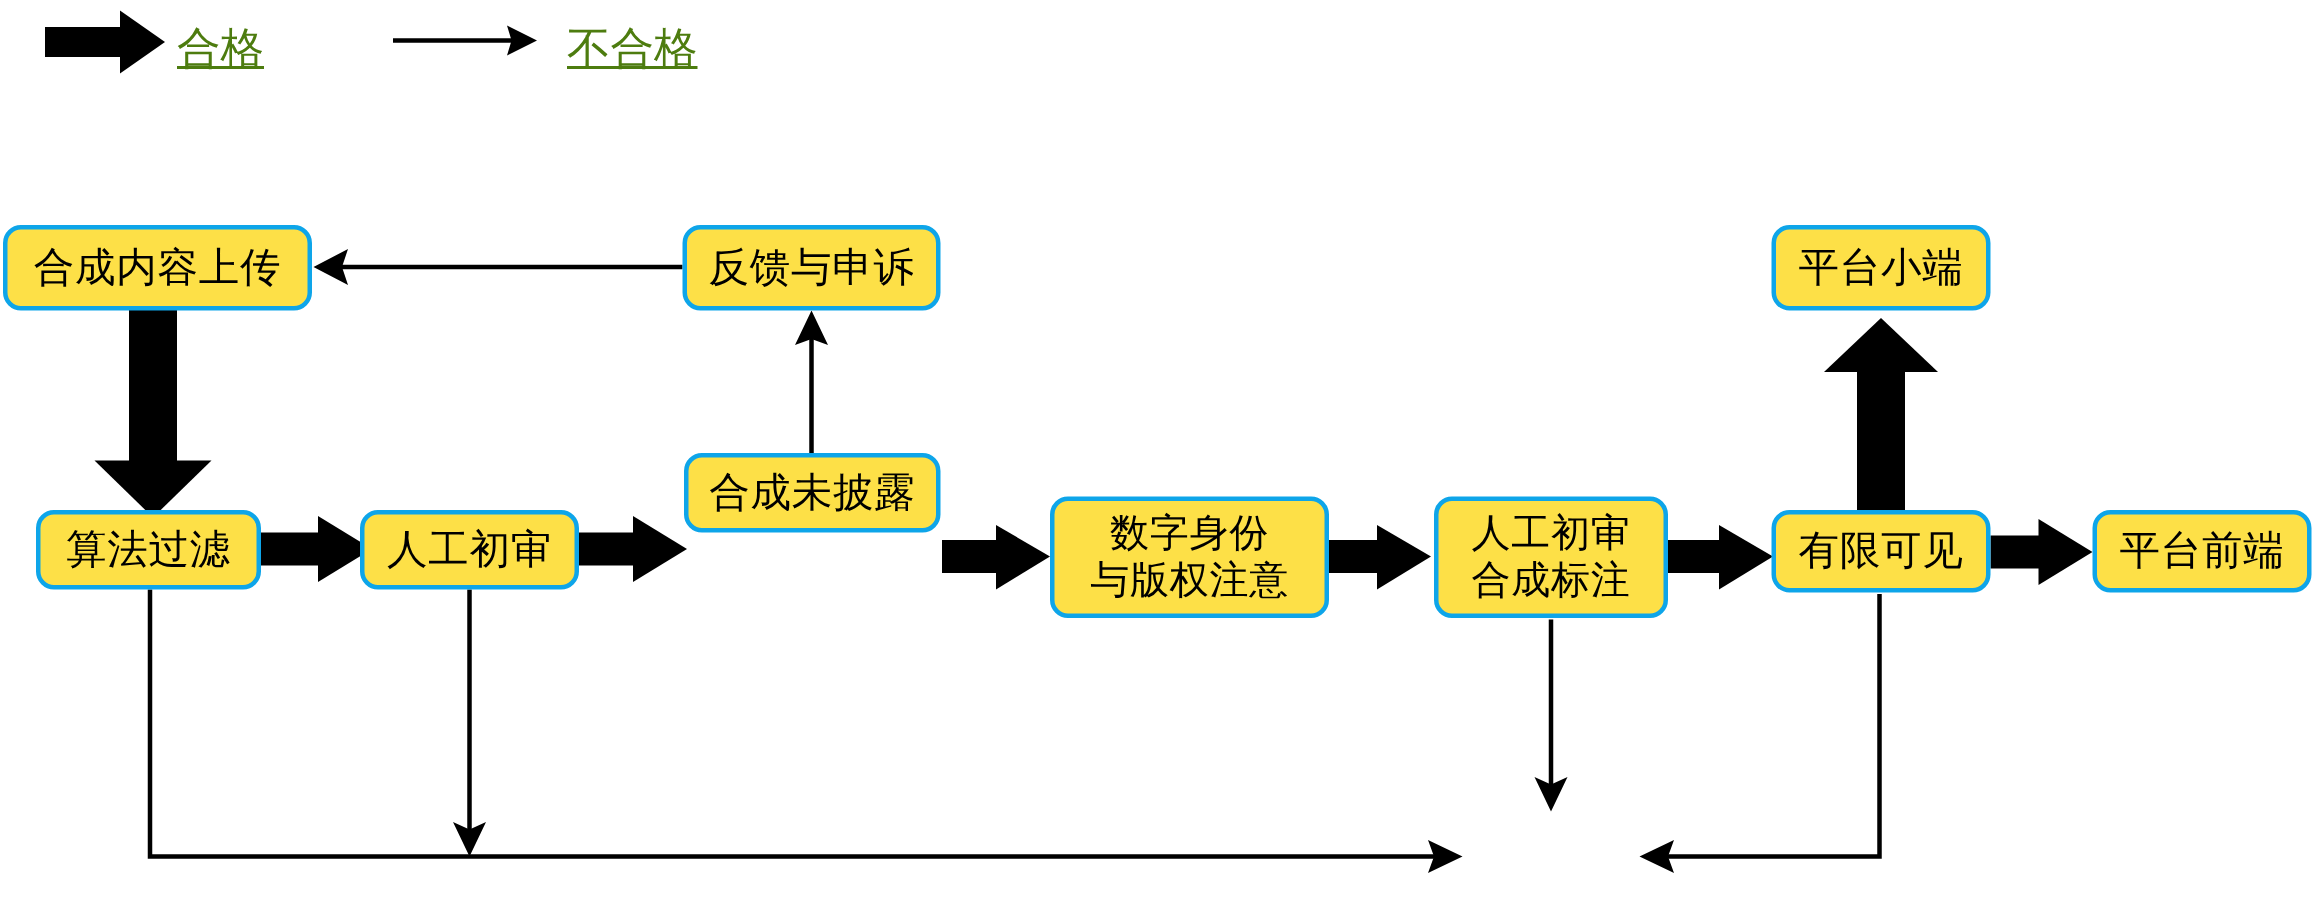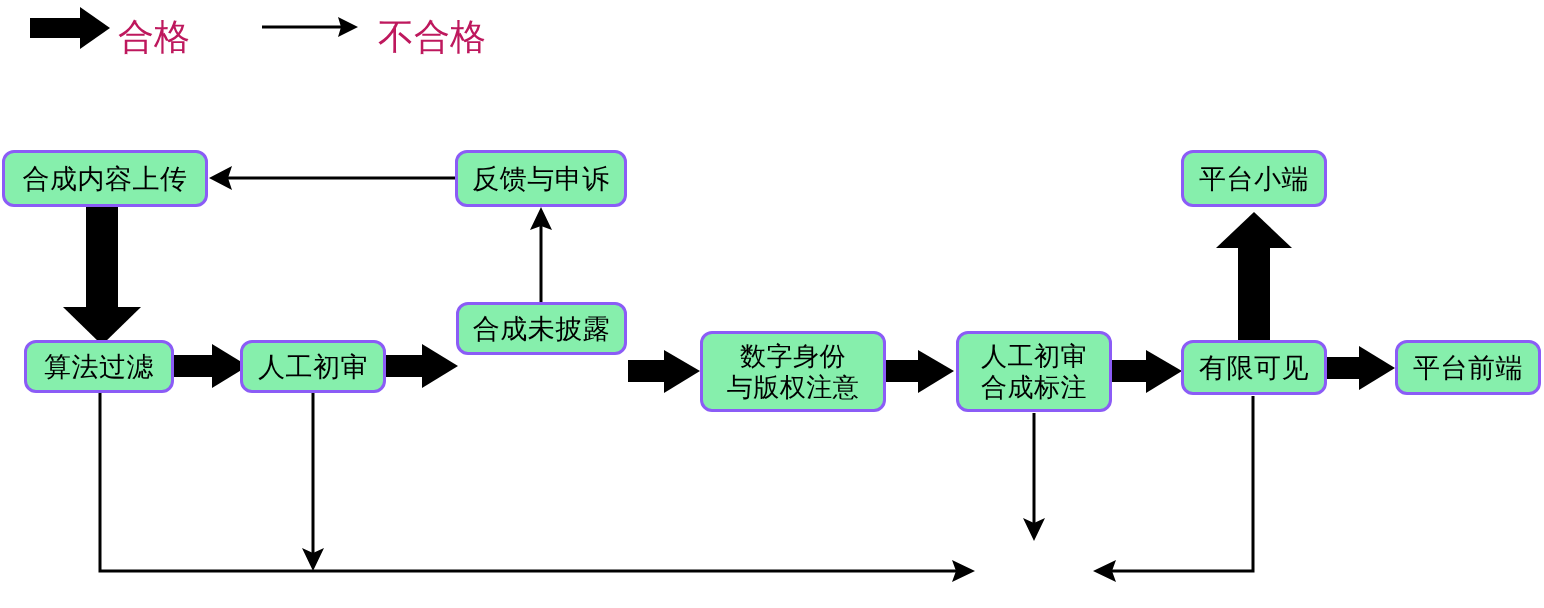--- a/index.html
+++ b/index.html
@@ -11,40 +11,41 @@
     position: relative;
     width: 1544px;
     height: 608px;
     background: #ffffff;
     font-family: "DejaVu Sans", "Liberation Sans", sans-serif;
     overflow: hidden;
   }
   .node {
     position: absolute;
     box-sizing: border-box;
-    border: 3px solid #8b5cf6;
+    border: 3px solid #0ea5e9;
     border-radius: 12px;
-    background: #86efac;
+    background: #fde047;
     display: flex;
     align-items: center;
     justify-content: center;
     text-align: center;
     color: #000000;
     font-size: 27px;
     line-height: 1.18;
     white-space: pre-line;
     letter-spacing: 0.5px;
     z-index: 5;
   }
   .node.two-line { font-size: 26px; }
   .legend-label {
     position: absolute;
-    font-size: 36px;
-    color: #be185d;
+    font-size: 29px;
+    color: #4d7c0f;
     white-space: nowrap;
+    text-decoration: underline;
   }
   svg.edges {
     position: absolute;
     left: 0;
     top: 0;
     width: 1544px;
     height: 608px;
     z-index: 1;
     overflow: visible;
   }

